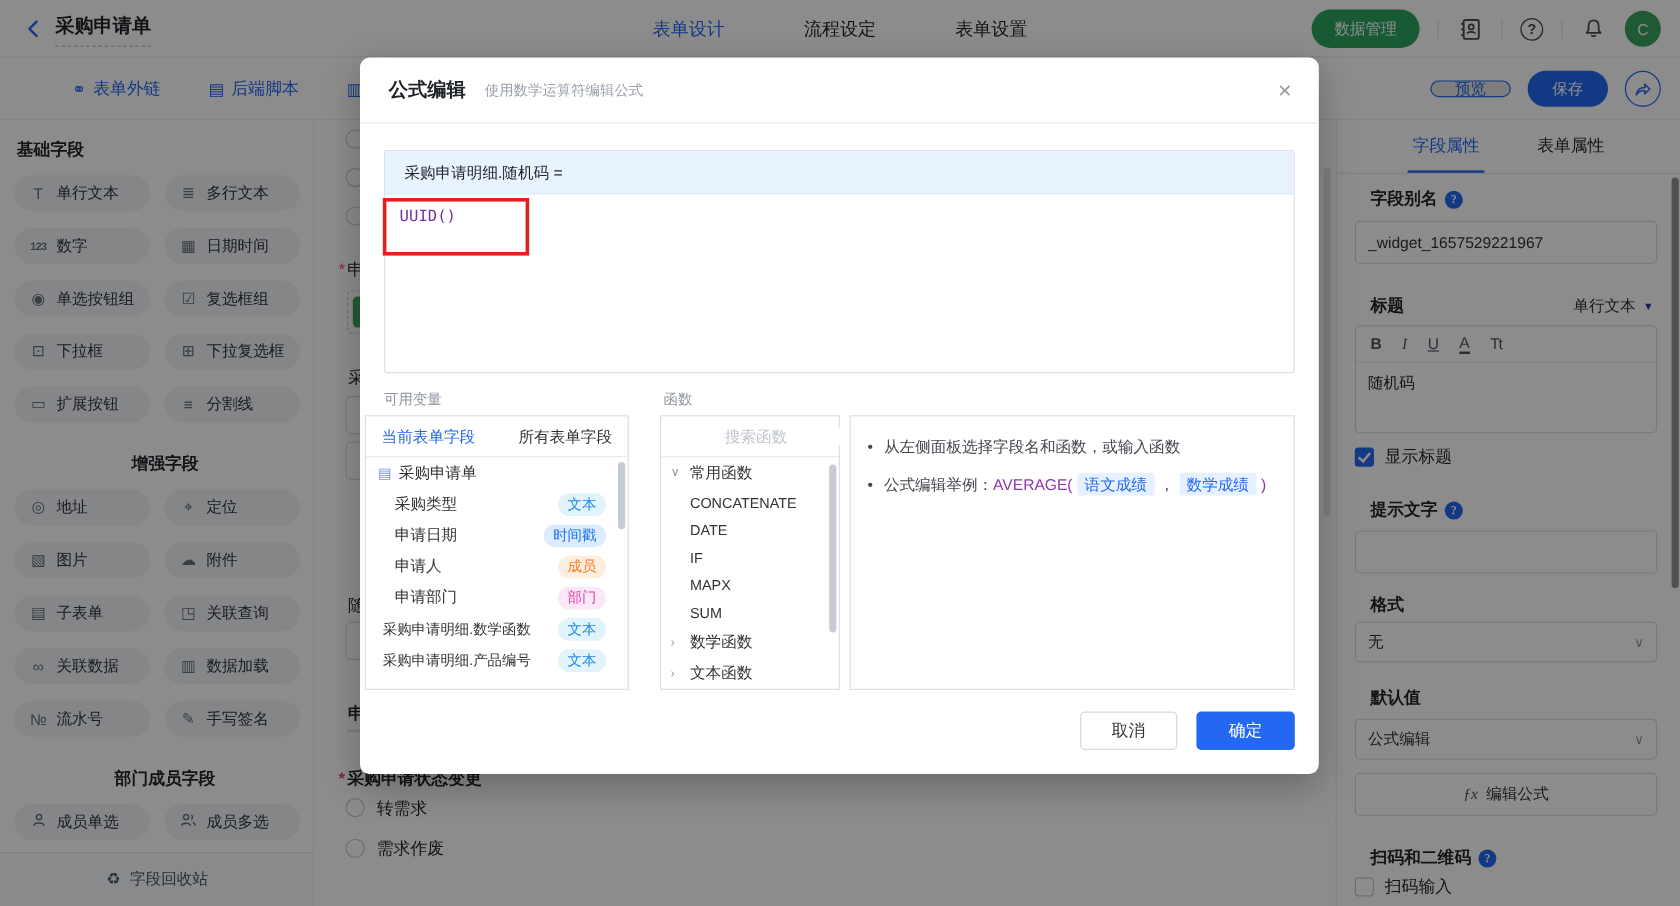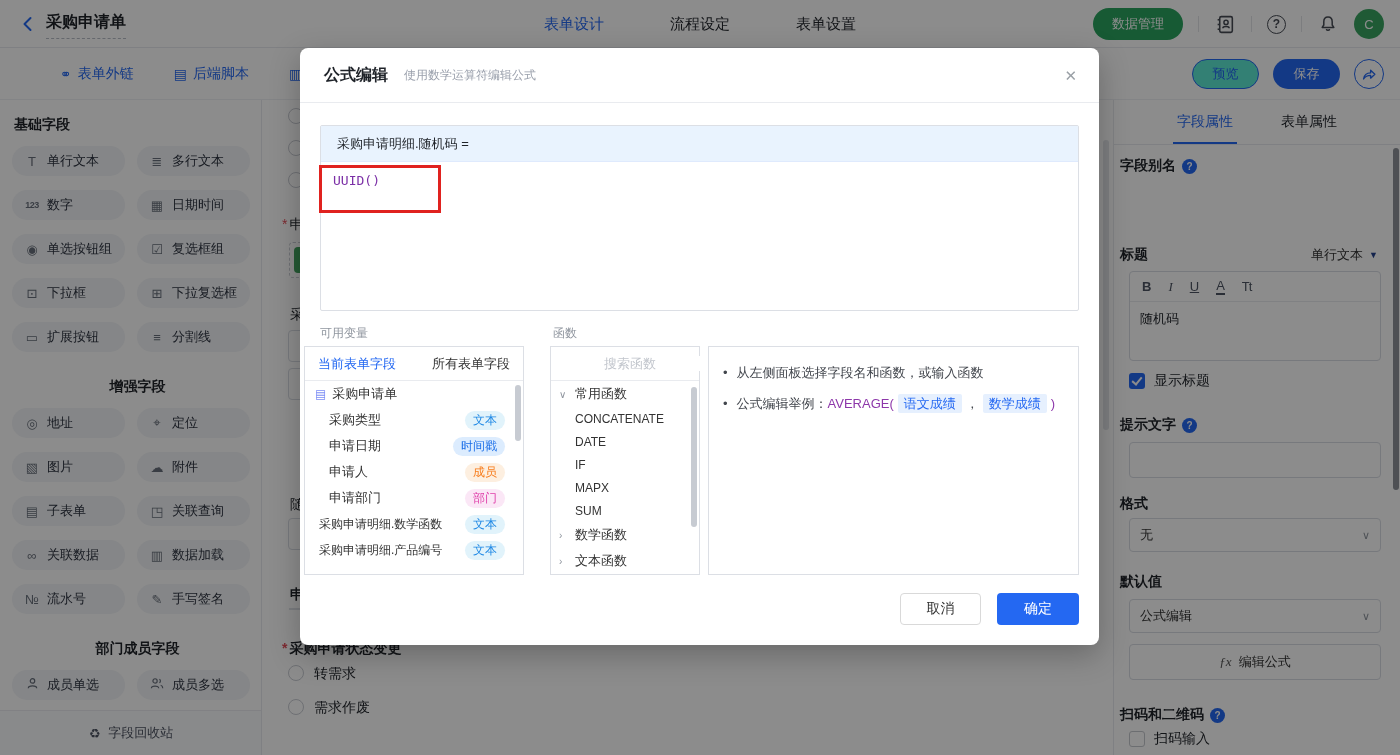--- a/index.html
+++ b/index.html
@@ -24,21 +24,21 @@
             display:flex; align-items:center; justify-content:center; cursor:pointer; }
   .avatar { width:30px; height:30px; border-radius:50%; background:#3aa562; color:#fff; font-size:13px;
             display:flex; align-items:center; justify-content:center; cursor:pointer; }
 
   
   .tbar { position:absolute; left:0; top:48px; width:1400px; height:52px; background:#fff; border-bottom:1px solid #eef0f4; }
   .t-links { position:absolute; left:60px; top:0; height:52px; display:flex; align-items:center; gap:40px; }
   .t-link { display:flex; align-items:center; gap:6px; color:#2468f2; font-size:14px; cursor:pointer; white-space:nowrap; }
   .t-link .ti { font-size:14px; }
   .t-right { position:absolute; right:16px; top:11px; display:flex; align-items:center; gap:14px; }
-  .btn-prev { width:67px; height:30px; border:1px solid #2468f2; color:#2468f2; border-radius:16px; background:#5eead4;
+  .btn-prev { width:67px; height:14px; border:1px solid #2468f2; color:#2468f2; border-radius:16px; background:#e5e5e5;
               display:flex; align-items:center; justify-content:center; font-size:13px; cursor:pointer; }
   .btn-save { width:67px; height:30px; background:#2468f2; color:#fff; border-radius:16px;
               display:flex; align-items:center; justify-content:center; font-size:13px; cursor:pointer; }
   .btn-share { width:30px; height:30px; border:1px solid #2468f2; border-radius:50%; display:flex; align-items:center; justify-content:center; cursor:pointer; }
 
   
   .sbar { position:absolute; left:0; top:100px; width:262px; height:655px; background:#fff; border-right:1px solid #e8eaee; overflow:hidden; }
   .sec-title { margin:16px 0 12px 14px; font-size:14px; font-weight:700; color:#1f2329; }
   .sec-title.later { margin-top:26px;text-align:center; }
   .grid { display:grid; grid-template-columns:113px 113px; gap:14px 12px; padding:0 12px; }
@@ -61,21 +61,21 @@
   .c-div { background:#dfe2e7; }
   .c-scroll { position:absolute; right:4px; top:40px; width:6px; height:290px; background:#e3e5ea; border-radius:3px; }
 
   
   .rp { position:absolute; left:1113px; top:100px; width:287px; height:655px; background:#fff; border-left:1px solid #e8eaee; }
   .rp-tabs { position:absolute; left:0; top:0; width:100%; height:45px; border-bottom:1px solid #e8eaee;
              display:flex; justify-content:center; align-items:stretch; gap:48px; }
   .rp-tab { font-size:14px; color:#1f2329; display:flex; align-items:center; position:relative; cursor:pointer; }
   .rp-tab.active { color:#2468f2; }
   .rp-tab.active::after { content:""; position:absolute; left:-4px; right:-4px; bottom:0; height:2px; background:#2468f2; }
-  .rp-lbl { position:absolute; left:6px; font-size:14px; font-weight:600; color:#1f2329; display:flex; align-items:center; gap:6px; }
+  .rp-lbl { position:absolute; left:28px; font-size:14px; font-weight:600; color:#1f2329; display:flex; align-items:center; gap:6px;font-family:Liberation Serif, serif; }
   .qdot { width:15px; height:15px; background:#2468f2; border-radius:50%; color:#fff; font-size:10px; font-weight:700;
           display:inline-flex; align-items:center; justify-content:center; cursor:pointer; }
   .rp-input { position:absolute; left:15px; width:252px; border:1px solid #d9dce3; border-radius:4px; background:#fff;
               font-size:13px; color:#333; padding:0 10px; font-family:"Liberation Sans",sans-serif; }
   .rp-select { position:absolute; left:15px; width:252px; height:34px; border:1px solid #d9dce3; border-radius:4px; background:#fff;
                display:flex; align-items:center; padding:0 10px; font-size:13px; color:#333; cursor:pointer; }
   .rp-select .car { margin-left:auto; color:#8f959e; font-size:11px; }
   .ttype { position:absolute; right:22px; display:flex; align-items:center; gap:6px; font-size:13px; color:#333; cursor:pointer; }
   .ttype .car { color:#24418c; font-size:9px; }
   .redit { position:absolute; left:15px; width:252px; height:90px; border:1px solid #d9dce3; border-radius:4px; background:#fff; }
@@ -358,20 +358,21 @@
 <div class="rp">
   <div class="rp-tabs">
     <div class="rp-tab active">字段属性</div>
     <div class="rp-tab">表单属性</div>
   </div>
 
   <div class="rp-lbl" style="top:57px;">
     <span>字段别名</span>
     <span class="qdot">?</span>
   </div>
+  <input class="rp-input" style="top: 84px; height: 36px;" value="_widget_1657529221967">
 
   <div class="rp-lbl" style="top:146px;">
     <span>标题</span>
   </div>
   <div class="ttype" style="top:146px;">
     <span>单行文本</span>
     <span class="car">▼</span>
   </div>
   <div class="redit" style="top:171px;">
     <div class="redit-bar">

